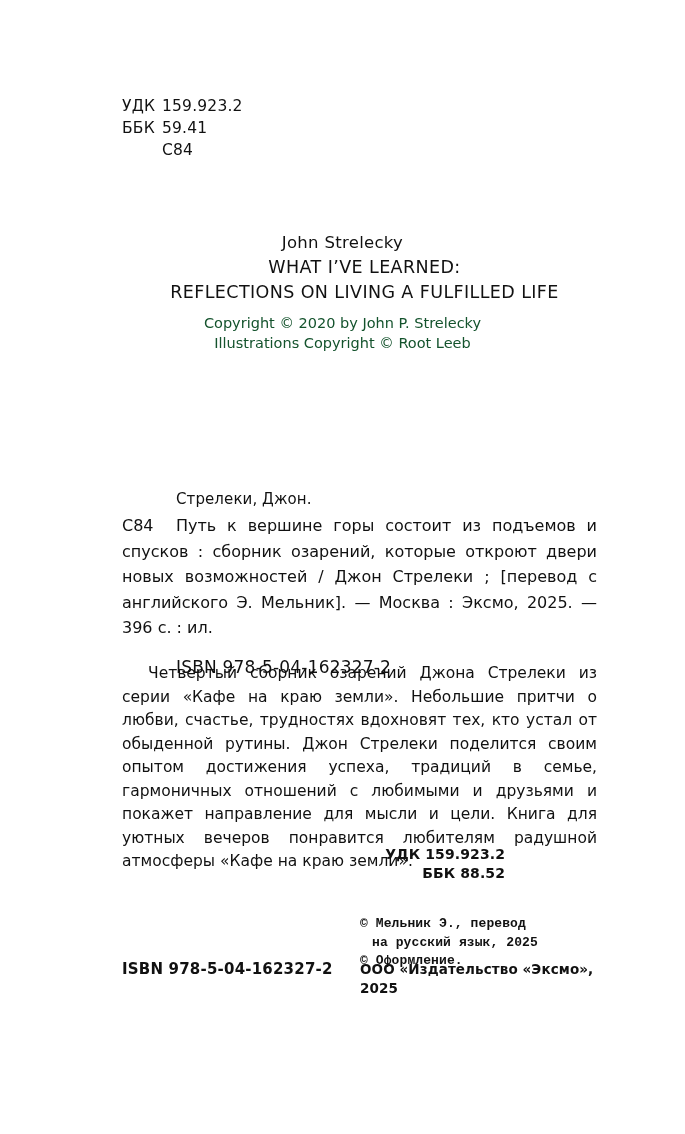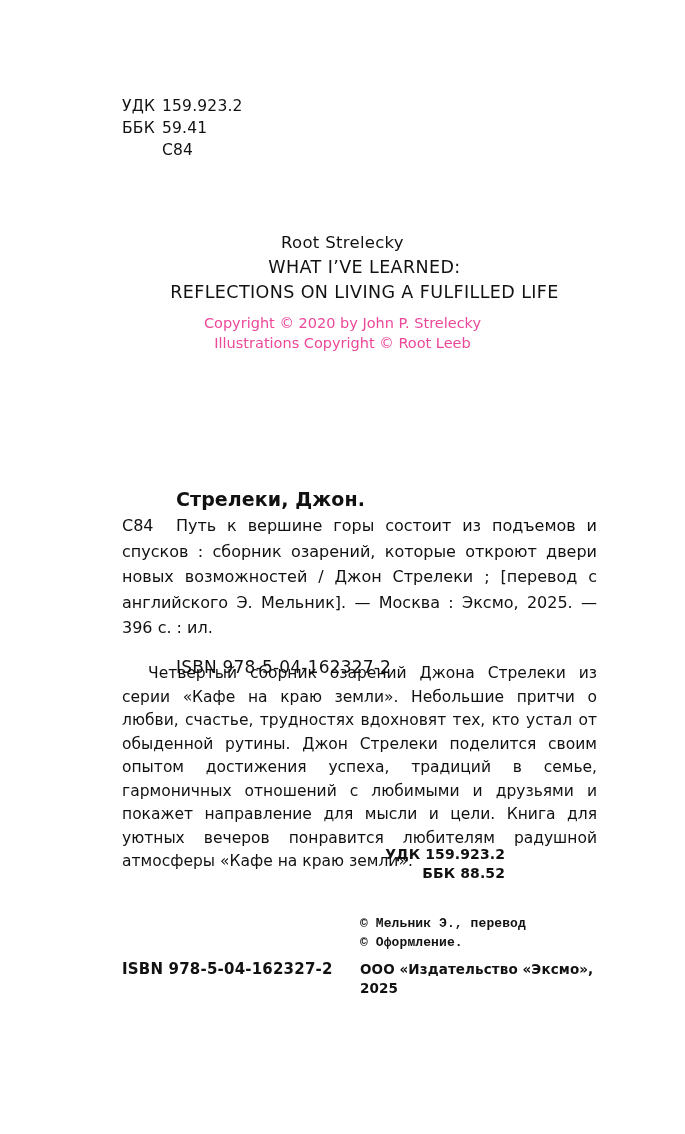--- a/index.html
+++ b/index.html
@@ -63,33 +63,33 @@
     padding-left: 44px;
   }
   .copy {
     position: absolute;
     left: 0;
     top: 313px;
     width: 685px;
     text-align: center;
     font-size: 14.5px;
     line-height: 20px;
-    color: #ec4899;
+    color: #14532d;
   }
 
   
   .cip {
     position: absolute;
     left: 122px;
     top: 487px;
     width: 475px;
   }
   .cip .name {
-    font-weight: bold;
-    font-size: 19px;
+    font-weight: normal;
+    font-size: 15px;
     margin-left: 54px;
     line-height: 24px;
     letter-spacing: 0.1px;
   }
   .cip .body {
     position: relative;
     font-size: 16px;
     line-height: 25.5px;
     margin-top: 2px;
   }
@@ -175,21 +175,21 @@
 
 <div class="page">
 
   <div class="classif">
     <div class="row"><span class="lbl">УДК</span><span>159.923.2</span></div>
     <div class="row"><span class="lbl">ББК</span><span>59.41</span></div>
     <div class="row"><span class="code-indent"></span><span>С84</span></div>
   </div>
 
   <div class="orig">
-    <div class="author">Root Strelecky</div>
+    <div class="author">John Strelecky</div>
     <div class="title">WHAT I’VE LEARNED:</div>
     <div class="title">REFLECTIONS ON LIVING A FULFILLED LIFE</div>
   </div>
 
   <div class="copy">
     <div>Copyright © 2020 by John P. Strelecky</div>
     <div>Illustrations Copyright © Root Leeb</div>
   </div>
 
   <div class="cip">
@@ -203,20 +203,21 @@
 
   <div class="annotation">Четвертый сборник озарений Джона Стрелеки из серии «Кафе на краю земли». Небольшие притчи о любви, счастье, трудностях вдохновят тех, кто устал от обыденной рутины. Джон Стрелеки поделится своим опытом достижения успеха, традиций в семье, гармоничных отношений с любимыми и друзьями и покажет направление для мысли и цели. Книга для уютных вечеров понравится любителям радушной атмосферы «Кафе на краю земли».</div>
 
   <div class="classif-bottom">
     <div>УДК 159.923.2</div>
     <div>ББК 88.52</div>
   </div>
 
   <div class="rights">
     <div>© Мельник Э., перевод</div>
+    <div class="ind">на русский язык, 2025</div>
     <div>© Оформление.</div>
   </div>
 
   <div class="isbn-bottom">ISBN 978-5-04-162327-2</div>
 
   <div class="publisher">ООО «Издательство «Эксмо», 2025</div>
 
 </div>
 
 </body></html>

